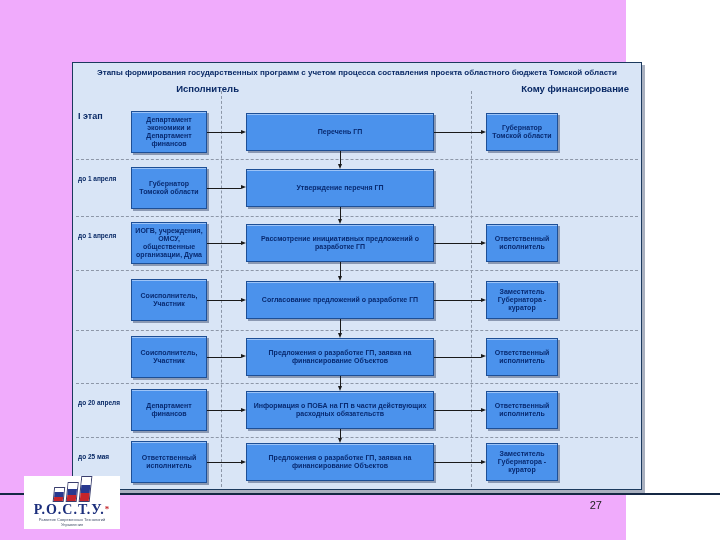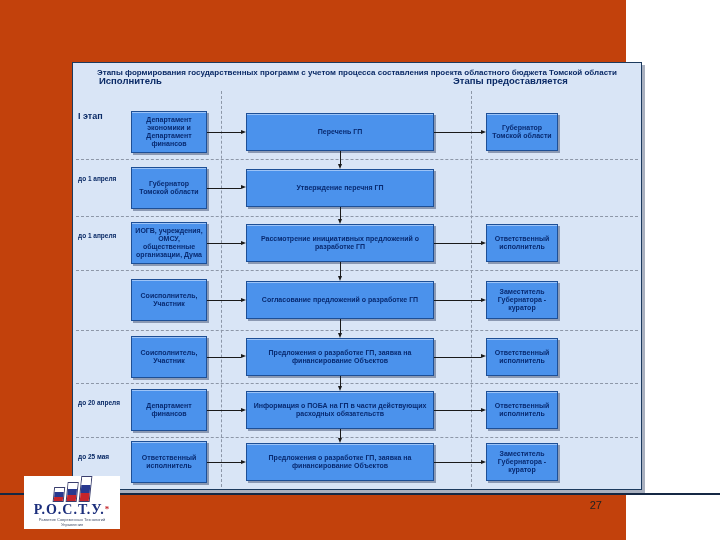--- a/index.html
+++ b/index.html
@@ -1,24 +1,24 @@
 <!DOCTYPE html>
 <html><head>
 <meta charset="utf-8">
 <style>
   html,body{margin:0;padding:0;background:#ffffff;width:720px;height:540px;overflow:hidden;
     font-family:"Liberation Sans", sans-serif;}
-  .slide{position:relative;width:626px;height:540px;background:#c2410c;}
+  .slide{position:relative;width:626px;height:540px;background:#f0abfc;}
 
   
   .panel{position:absolute;left:72px;top:62px;width:568px;height:426px;
     background:#d9e5f6;border:1px solid #1c3a5e;box-shadow:3px 3px 0 #a9b0bf;}
   .title{position:absolute;left:18px;top:5px;width:532px;text-align:center;
     font-size:8px;font-weight:bold;color:#0a2a66;line-height:9.5px;}
-  .col-header{position:absolute;top:12px;font-size:9.5px;font-weight:bold;color:#0a2a66;text-align:left;}
+  .col-header{position:absolute;top:20px;font-size:9.5px;font-weight:bold;color:#0a2a66;text-align:right;}
   .col-header.left{left:26px;width:140px;}
   .col-header.right{left:380px;width:176px;}
 
   .vdash{position:absolute;top:28px;width:0;height:396px;border-left:1px dashed #8d97a8;}
   .hdash{position:absolute;left:3px;width:562px;height:0;border-top:1px dashed #8d97a8;}
 
   .gutter-label{position:absolute;left:5px;width:54px;font-size:6.5px;font-weight:bold;
     color:#0a2a66;line-height:7.5px;}
   .gutter-label.stage{font-size:9px;}
 
@@ -52,21 +52,21 @@
   .logo-tagline{font-size:4px;color:#44506b;line-height:5px;}
 </style>
 </head>
 <body>
 
 <div class="slide">
 
   <div class="panel" id="panel">
     <div class="title">Этапы формирования государственных программ с учетом процесса составления проекта областного бюджета Томской области</div>
     <div class="col-header left">Исполнитель</div>
-    <div class="col-header right">Этапы предоставляется</div>
+    <div class="col-header right">Кому финансирование</div>
     <div class="vdash" style="left:148px;"></div>
     <div class="vdash" style="left:398px;"></div>
   <div class="gutter-label stage" style="top: 50px;">I этап</div>
       <div class="box" style="left: 58px; top: 48px; width: 76px; height: 42px;">Департамент экономики и Департамент финансов</div>
       <div class="box" style="left: 173px; top: 50px; width: 188px; height: 38px;">Перечень ГП</div>
       <div class="hline" style="left: 134px; top: 69px; width: 34px;"></div>
       <div class="harrow-head" style="left: 168px; top: 66.5px;"></div>
       <div class="box" style="left: 413px; top: 50px; width: 72px; height: 38px;">Губернатор Томской области</div>
       <div class="hline" style="left: 361px; top: 69px; width: 47px;"></div>
       <div class="harrow-head" style="left: 408px; top: 66.5px;"></div>

